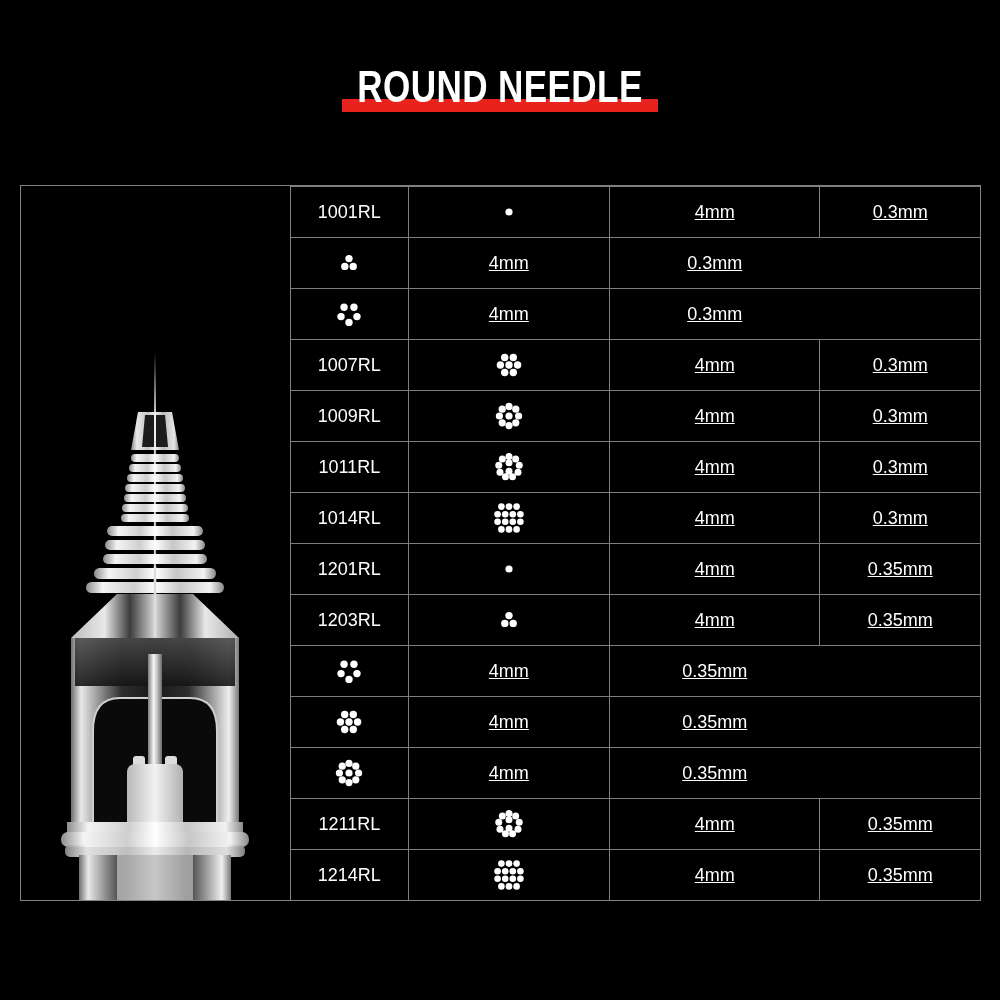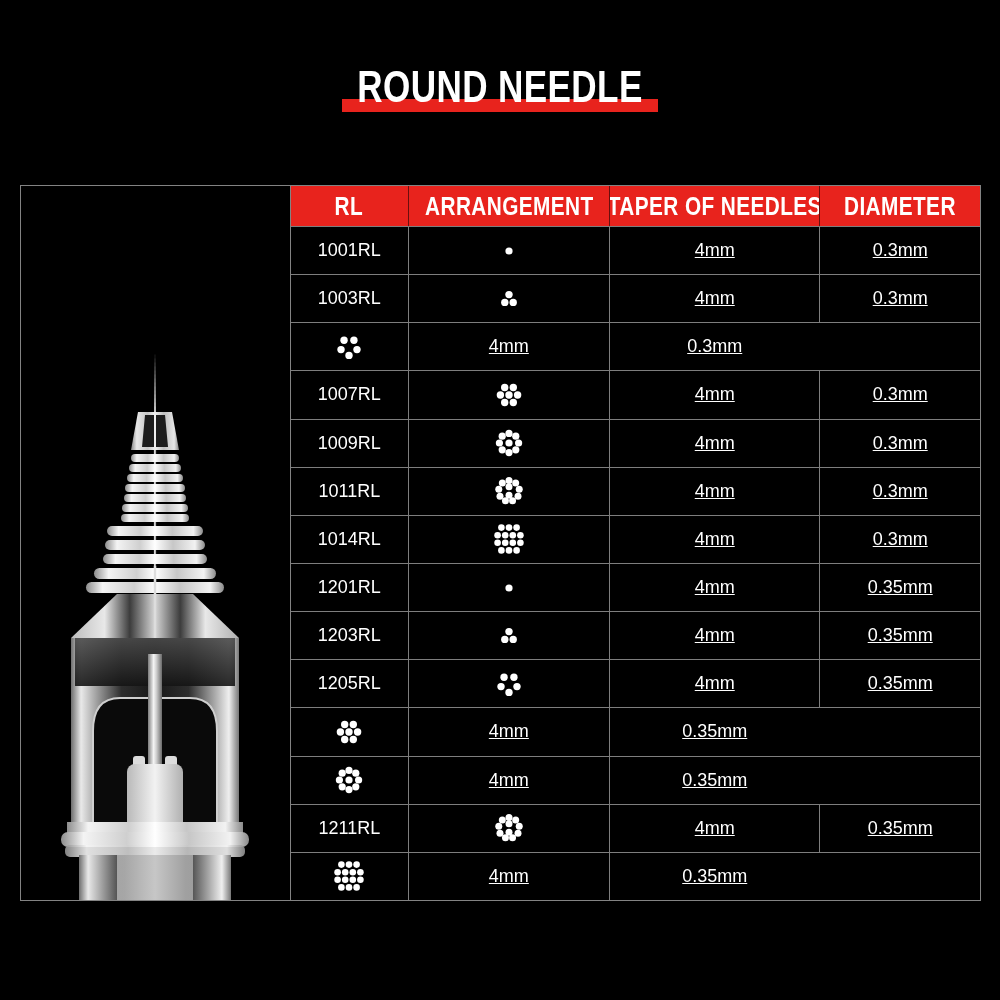--- a/index.html
+++ b/index.html
@@ -158,47 +158,32 @@
 
       <rect x="46" y="636" width="176" height="12" fill="url(#gRib)"></rect>
       <rect x="40" y="646" width="188" height="15" rx="7" fill="url(#gRib)"></rect>
       <rect x="44" y="659" width="180" height="12" rx="5" fill="url(#gRib)" opacity="0.92"></rect>
       <rect x="58" y="669" width="152" height="45" fill="url(#gBody)"></rect>
       <rect x="96" y="669" width="76" height="45" fill="url(#gPiston)" opacity="0.8"></rect>
     </svg>
   </div>
 
   <div class="table-panel">
-    <div class="t-header">
-      <div class="h-cell">
-          <span>RL</span>
-        </div>
-      <div class="h-cell">
-          <span>ARRANGEMENT</span>
-        </div>
-      <div class="h-cell">
-          <span>TAPER OF NEEDLES</span>
-        </div>
-      <div class="h-cell">
-          <span>DIAMETER</span>
-        </div>
-    </div>
     <div id="table-body" style="display:flex;flex-direction:column;flex:1;">
         <div class="t-row">
           <div class="t-cell">1001RL</div>
           <div class="t-cell">
             <svg width="44" height="44" viewBox="0 0 44 44" class="arr-svg">
               <circle cx="22" cy="22" r="3.6" fill="#ffffff"></circle>
             </svg>
           </div>
           <div class="t-cell">4mm</div>
           <div class="t-cell">0.3mm</div>
         </div>
         <div class="t-row">
-          <div class="t-cell">1003RL</div>
           <div class="t-cell">
             <svg width="44" height="44" viewBox="0 0 44 44" class="arr-svg">
               <circle cx="22" cy="17.6" r="3.7" fill="#ffffff"></circle>
               <circle cx="17.8" cy="25.4" r="3.7" fill="#ffffff"></circle>
               <circle cx="26.2" cy="25.4" r="3.7" fill="#ffffff"></circle>
             </svg>
           </div>
           <div class="t-cell">4mm</div>
           <div class="t-cell">0.3mm</div>
         </div>
@@ -308,21 +293,20 @@
             <svg width="44" height="44" viewBox="0 0 44 44" class="arr-svg">
               <circle cx="22" cy="17.6" r="3.7" fill="#ffffff"></circle>
               <circle cx="17.8" cy="25.4" r="3.7" fill="#ffffff"></circle>
               <circle cx="26.2" cy="25.4" r="3.7" fill="#ffffff"></circle>
             </svg>
           </div>
           <div class="t-cell">4mm</div>
           <div class="t-cell">0.35mm</div>
         </div>
         <div class="t-row">
-          <div class="t-cell">1205RL</div>
           <div class="t-cell">
             <svg width="44" height="44" viewBox="0 0 44 44" class="arr-svg">
               <circle cx="22" cy="30.4" r="3.7" fill="#ffffff"></circle>
               <circle cx="14.01112526312071" cy="24.59574275274956" r="3.7" fill="#ffffff"></circle>
               <circle cx="17.062603880743225" cy="15.204257247250442" r="3.7" fill="#ffffff"></circle>
               <circle cx="26.937396119256775" cy="15.204257247250439" r="3.7" fill="#ffffff"></circle>
               <circle cx="29.98887473687929" cy="24.59574275274956" r="3.7" fill="#ffffff"></circle>
             </svg>
           </div>
           <div class="t-cell">4mm</div>
@@ -374,20 +358,21 @@
               <circle cx="18.442990509413043" cy="31.772803256173447" r="3.5" fill="#ffffff"></circle>
               <circle cx="12.993335800641837" cy="27.2" r="3.5" fill="#ffffff"></circle>
               <circle cx="11.757999368673037" cy="20.194058952263923" r="3.5" fill="#ffffff"></circle>
               <circle cx="15.31500885925999" cy="14.03313779156263" r="3.5" fill="#ffffff"></circle>
             </svg>
           </div>
           <div class="t-cell">4mm</div>
           <div class="t-cell">0.35mm</div>
         </div>
         <div class="t-row">
+          <div class="t-cell">1214RL</div>
           <div class="t-cell">
             <svg width="44" height="44" viewBox="0 0 44 44" class="arr-svg">
               <circle cx="14.4" cy="10.6" r="3.3" fill="#ffffff"></circle>
               <circle cx="22" cy="10.6" r="3.3" fill="#ffffff"></circle>
               <circle cx="29.6" cy="10.6" r="3.3" fill="#ffffff"></circle>
               <circle cx="10.6" cy="18.2" r="3.3" fill="#ffffff"></circle>
               <circle cx="18.2" cy="18.2" r="3.3" fill="#ffffff"></circle>
               <circle cx="25.8" cy="18.2" r="3.3" fill="#ffffff"></circle>
               <circle cx="33.4" cy="18.2" r="3.3" fill="#ffffff"></circle>
               <circle cx="10.6" cy="25.8" r="3.3" fill="#ffffff"></circle>

